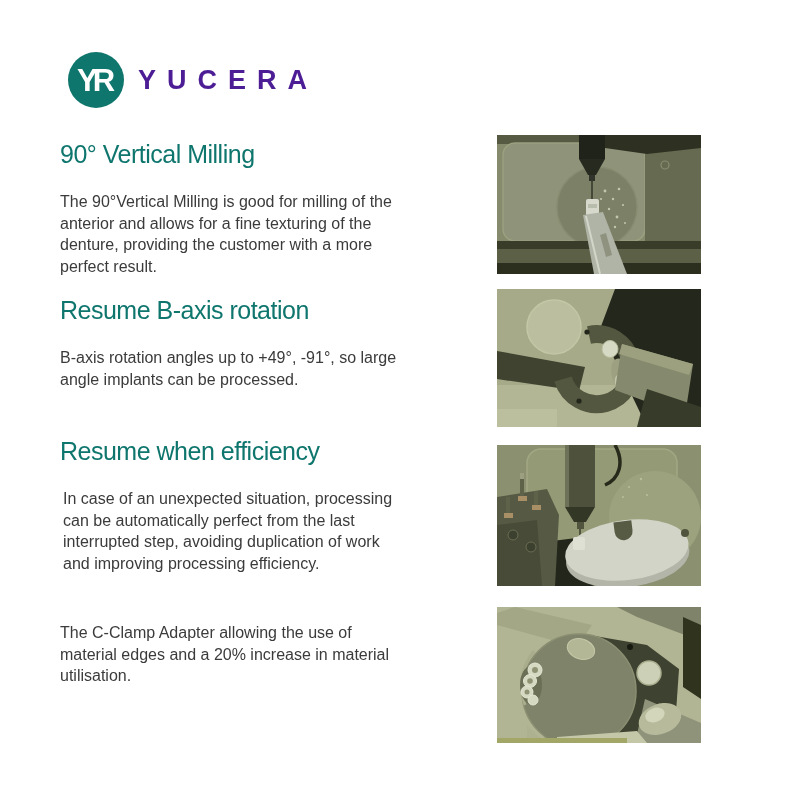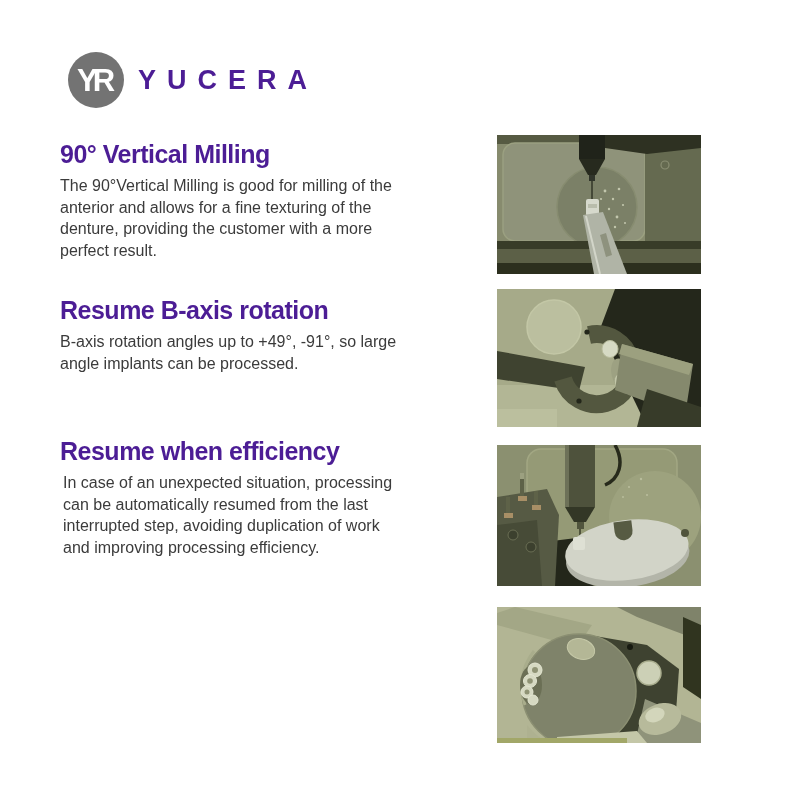--- a/index.html
+++ b/index.html
@@ -7,39 +7,39 @@
   body { font-family:"Liberation Sans", sans-serif; }
   .page {
     position:relative; width:800px; height:800px;
     background:#ffffff; overflow:hidden; margin:0 auto;
   }
 
   
   .logo { position:absolute; left:68px; top:52px; display:flex; align-items:center; }
   .logo-circle {
     width:56px; height:56px; border-radius:50%;
-    background:#737373; display:flex; align-items:center; justify-content:center;
+    background:#0f766e; display:flex; align-items:center; justify-content:center;
   }
   .logo-monogram {
     color:#ffffff; font-weight:bold; font-size:31px;
     letter-spacing:-5px; padding-right:5px; line-height:1;
   }
   .logo-wordmark {
     margin-left:14px; color:#4c1d95; font-weight:bold;
     font-size:27px; letter-spacing:11px; line-height:1;
   }
 
   
   .section { position:absolute; left:60px; }
   .section h2 {
-    color:#4c1d95; font-size:25px; font-weight:bold;
+    color:#0f766e; font-size:25px; font-weight:normal;
     letter-spacing:-0.5px; line-height:28px; white-space:nowrap;
   }
   .section p {
-    color:#3b3b3b; font-size:16px; line-height:21.5px; margin-top:7px;
+    color:#3b3b3b; font-size:16px; line-height:21.5px; margin-top:23px;
   }
   .s1 { top:140px; } .s1 p { width:347px; }
   .s2 { top:296px; } .s2 p { width:347px; }
   .s3 { top:437px; } .s3 p { width:332px; margin-left:3px; }
   .s4 { top:606px; } .s4 p { width:342px; margin-top:16px; }
 
   
   .photo { position:absolute; left:497px; width:204px; overflow:hidden; }
   .photo svg { display:block; width:100%; height:100%; }
   .p1 { top:135px; height:139px; }
@@ -64,24 +64,25 @@
     <p>The 90°Vertical Milling is good for milling of the anterior and allows for a fine texturing of the denture, providing the customer with a more perfect result.</p>
   </div>
 
   <div class="section s2">
     <h2>Resume B-axis rotation</h2>
     <p>B-axis rotation angles up to +49°, -91°, so large angle implants can be processed.</p>
   </div>
 
   <div class="section s3">
     <h2>Resume when efficiency</h2>
-    <p>In case of an unexpected situation, processing can be automatically resumed from the last interrupted step, avoiding duplication of work and improving processing efficiency.</p>
+    <p>In case of an unexpected situation, processing can be automatically perfect from the last interrupted step, avoiding duplication of work and improving processing efficiency.</p>
   </div>
 
   <div class="section s4">
+    <p>The C-Clamp Adapter allowing the use of material edges and a 20% increase in material utilisation.</p>
   </div>
 
   <div class="photo p1">
     <svg viewBox="0 0 204 139" preserveAspectRatio="none">
       <rect x="0" y="0" width="204" height="139" fill="#878b6e"></rect>
       <rect x="0" y="0" width="204" height="9" fill="#565a42"></rect>
       <rect x="6" y="8" width="142" height="98" rx="12" fill="#8f937a" stroke="#9ba081" stroke-width="1.5"></rect>
       <rect x="148" y="0" width="56" height="106" fill="#656a50"></rect>
       <polygon points="108,0 204,0 204,13 150,19 108,13" fill="#2e3122"></polygon>
       <circle cx="168" cy="30" r="4" fill="none" stroke="#8a8e72" stroke-width="1.2"></circle>

